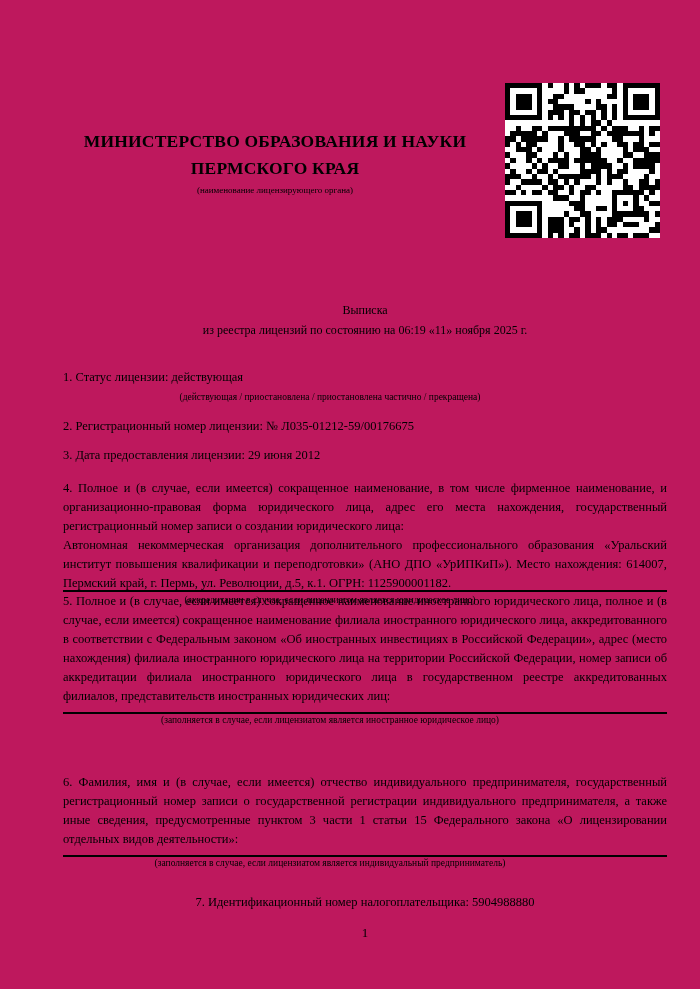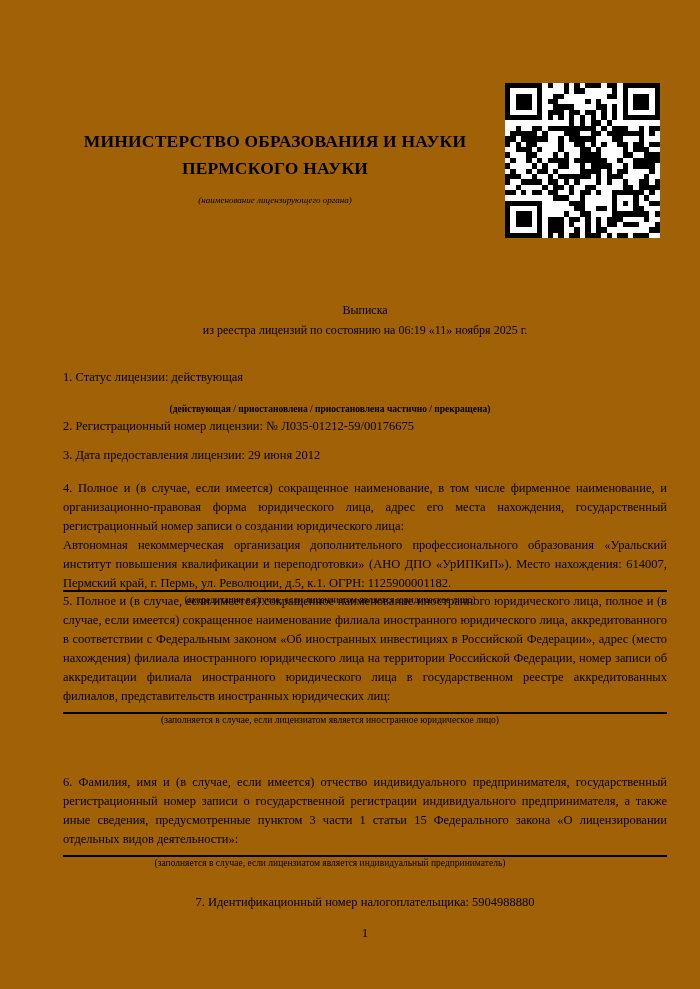--- a/index.html
+++ b/index.html
@@ -1,21 +1,21 @@
 <!DOCTYPE html>
 <html><head>
 <meta charset="utf-8">
 <style>
   html, body { margin: 0; padding: 0; background: #e8e8e8; }
   .page {
     position: relative;
     width: 700px;
     height: 989px;
     margin: 0 auto;
-    background: #a16207;
+    background: #be185d;
     color: #000000;
     font-family: "Liberation Serif", serif;
     overflow: hidden;
   }
 
   
   .letterhead {
     position: absolute;
     top: 128px;
     left: 55px;
@@ -23,24 +23,23 @@
     text-align: center;
   }
   .ministry-line {
     font-size: 17.5px;
     font-weight: bold;
     line-height: 27px;
     letter-spacing: 0.2px;
     white-space: nowrap;
   }
   .ministry-caption {
-    margin-top: 13px;
+    margin-top: 3px;
     font-size: 9px;
     line-height: 11px;
-    font-style: italic;
   }
 
   .qr-box {
     position: absolute;
     top: 83px;
     left: 505px;
     width: 155px;
     height: 155px;
   }
   .qr-box svg { display: block; }
@@ -74,21 +73,21 @@
 
   .just { text-align: justify; text-justify: inter-word; }
 
   .form-caption {
     width: 534px;
     text-align: center;
     font-size: 9.5px;
     line-height: 13px;
   }
   .caption-under-rule { margin-top: 2px; }
-  .item-1 .form-caption { margin-top: 16px; font-weight: bold; }
+  .item-1 .form-caption { margin-top: 4px; }
 
   .form-underline {
     width: 604px;
     height: 0;
     border-top: 2px solid #000;
   }
   .rule-tight { margin-top: -3px; }  
   .rule-gap   { margin-top: 6px; }   
   .rule-gap2  { margin-top: 6px; }
   .cap-gap { }
@@ -104,21 +103,21 @@
     line-height: 16px;
   }
 </style>
 </head>
 <body>
 
 <div class="page">
 
   <div class="letterhead">
     <div class="ministry-line">МИНИСТЕРСТВО ОБРАЗОВАНИЯ И НАУКИ</div>
-    <div class="ministry-line">ПЕРМСКОГО НАУКИ</div>
+    <div class="ministry-line">ПЕРМСКОГО КРАЯ</div>
     <div class="ministry-caption">(наименование лицензирующего органа)</div>
   </div>
 
   <div class="qr-box" id="qr-box">
       <svg xmlns="http://www.w3.org/2000/svg" viewBox="0 0 29 29" width="155" height="155" shape-rendering="crispEdges" role="img">
         <rect width="29" height="29" fill="#ffffff"></rect>
         <rect x="0" y="0" width="1" height="1" fill="#000000"></rect>
         <rect x="1" y="0" width="1" height="1" fill="#000000"></rect>
         <rect x="2" y="0" width="1" height="1" fill="#000000"></rect>
         <rect x="3" y="0" width="1" height="1" fill="#000000"></rect>

